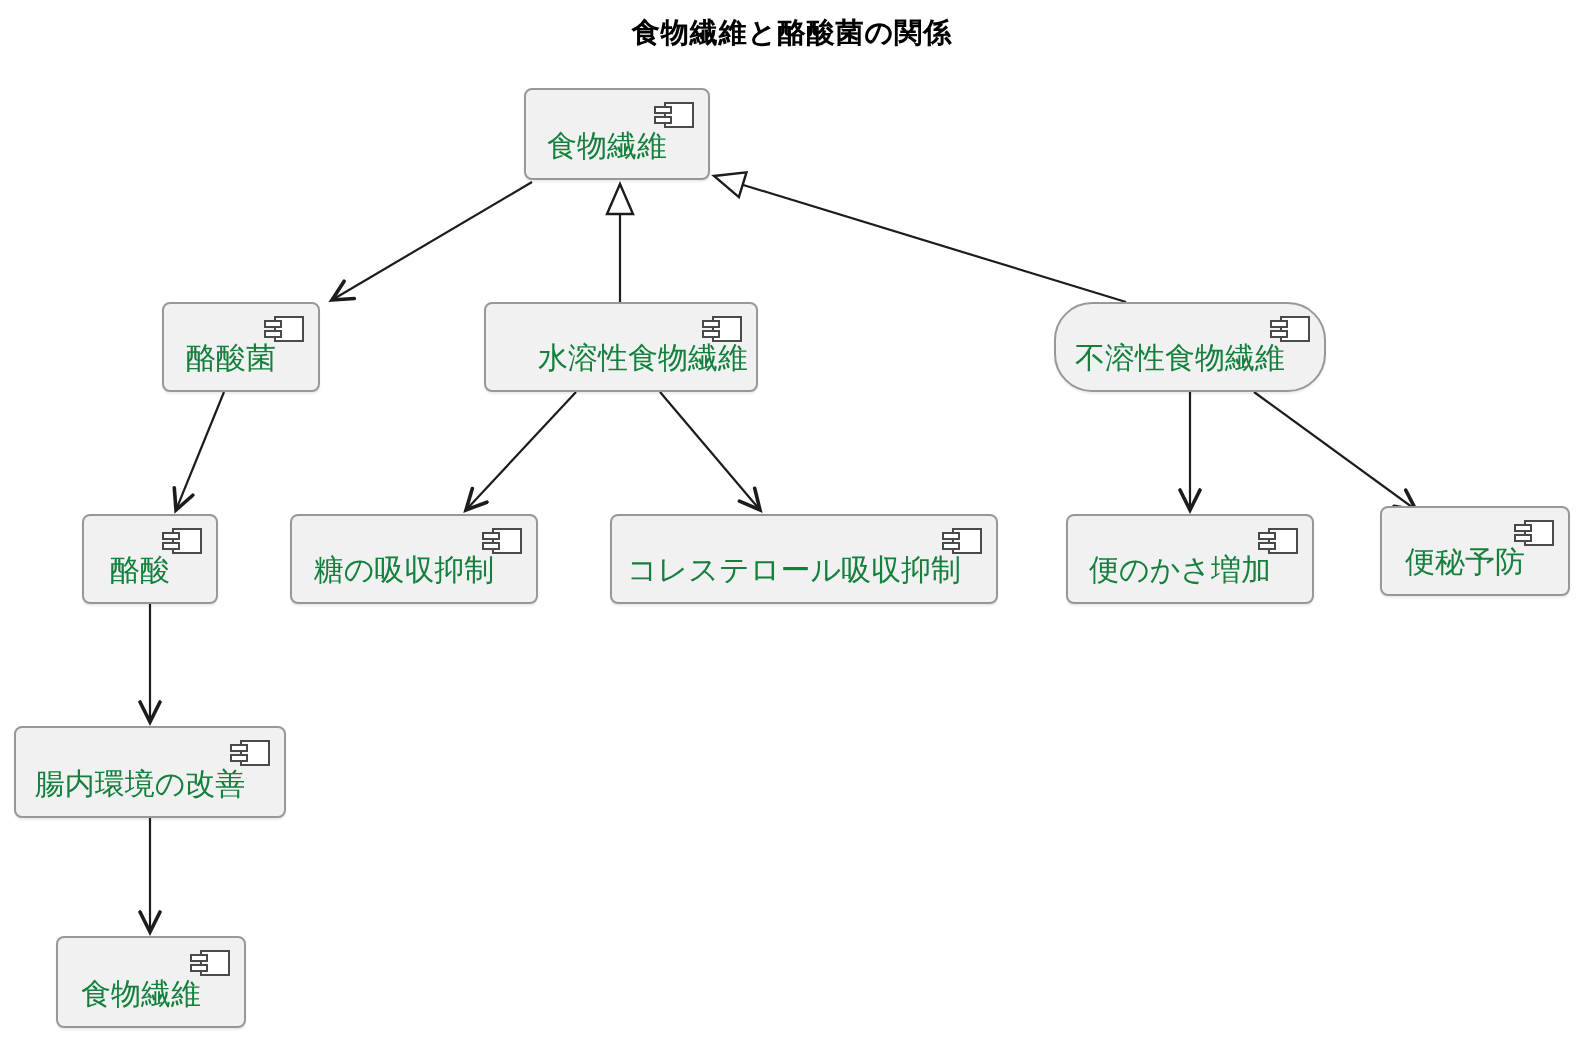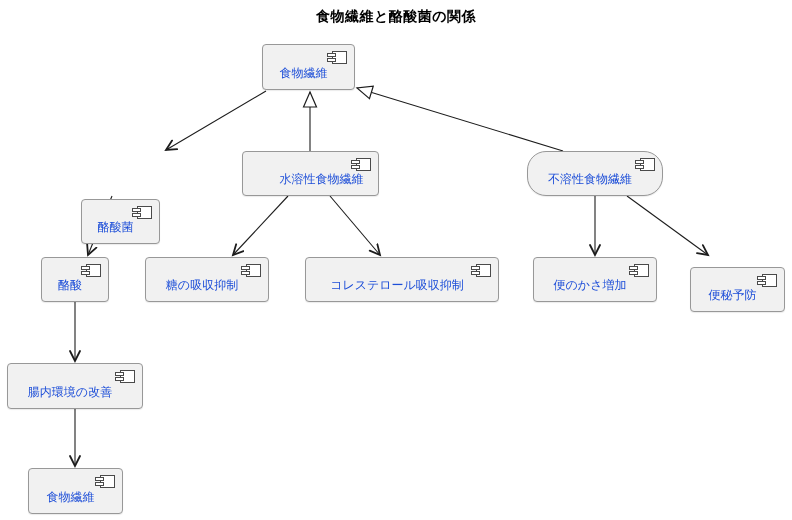--- a/index.html
+++ b/index.html
@@ -43,22 +43,22 @@
     align-items: center;
     justify-content: center;
     box-shadow: 0 1px 1px rgba(0,0,0,0.08);
   }
   .node .cicon {
     position: absolute;
     top: 5px;
     right: 6px;
   }
   .node .nlabel {
-    font-size: 12px;
-    color: #1d4ed8;
+    font-size: 15px;
+    color: #15803d;
     padding-top: 12px;
     padding-right: 10px;
     white-space: nowrap;
   }
 </style>
 </head>
 <body>
 
 <div class="canvas">
 
@@ -87,21 +87,21 @@
 
   <div class="node" style="left:262px; top:44px; width:93px; height:46px;">
     <svg class="cicon" width="22" height="15" viewBox="0 0 22 15">
       <rect x="6.5" y="1.5" width="14" height="12" fill="#ffffff" stroke="#4a4a4a"></rect>
       <rect x="1.5" y="3.5" width="8" height="3" fill="#ffffff" stroke="#4a4a4a"></rect>
       <rect x="1.5" y="8.5" width="8" height="3" fill="#ffffff" stroke="#4a4a4a"></rect>
     </svg>
     <span class="nlabel">食物繊維</span>
   </div>
 
-  <div class="node" style="left:81px; top:151px; width:79px; height:45px;margin-top:48px;">
+  <div class="node" style="left:81px; top:151px; width:79px; height:45px;">
     <svg class="cicon" width="22" height="15" viewBox="0 0 22 15">
       <rect x="6.5" y="1.5" width="14" height="12" fill="#ffffff" stroke="#4a4a4a"></rect>
       <rect x="1.5" y="3.5" width="8" height="3" fill="#ffffff" stroke="#4a4a4a"></rect>
       <rect x="1.5" y="8.5" width="8" height="3" fill="#ffffff" stroke="#4a4a4a"></rect>
     </svg>
     <span class="nlabel">酪酸菌</span>
   </div>
 
   <div class="node" style="left:242px; top:151px; width:137px; height:45px;padding-left:32px;">
     <svg class="cicon" width="22" height="15" viewBox="0 0 22 15">
@@ -150,21 +150,21 @@
 
   <div class="node" style="left:533px; top:257px; width:124px; height:45px;">
     <svg class="cicon" width="22" height="15" viewBox="0 0 22 15">
       <rect x="6.5" y="1.5" width="14" height="12" fill="#ffffff" stroke="#4a4a4a"></rect>
       <rect x="1.5" y="3.5" width="8" height="3" fill="#ffffff" stroke="#4a4a4a"></rect>
       <rect x="1.5" y="8.5" width="8" height="3" fill="#ffffff" stroke="#4a4a4a"></rect>
     </svg>
     <span class="nlabel">便のかさ増加</span>
   </div>
 
-  <div class="node" style="left:690px; top:267px; width:95px; height:45px;">
+  <div class="node" style="left:690px; top:253px; width:95px; height:45px;">
     <svg class="cicon" width="22" height="15" viewBox="0 0 22 15">
       <rect x="6.5" y="1.5" width="14" height="12" fill="#ffffff" stroke="#4a4a4a"></rect>
       <rect x="1.5" y="3.5" width="8" height="3" fill="#ffffff" stroke="#4a4a4a"></rect>
       <rect x="1.5" y="8.5" width="8" height="3" fill="#ffffff" stroke="#4a4a4a"></rect>
     </svg>
     <span class="nlabel">便秘予防</span>
   </div>
 
   <div class="node" style="left:7px; top:363px; width:136px; height:46px;justify-content:center;">
     <svg class="cicon" width="22" height="15" viewBox="0 0 22 15">

